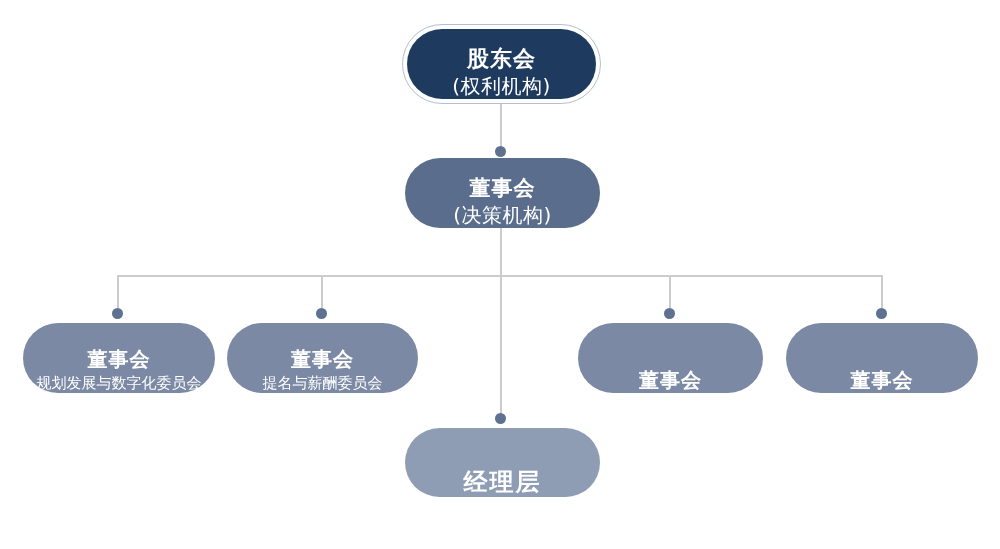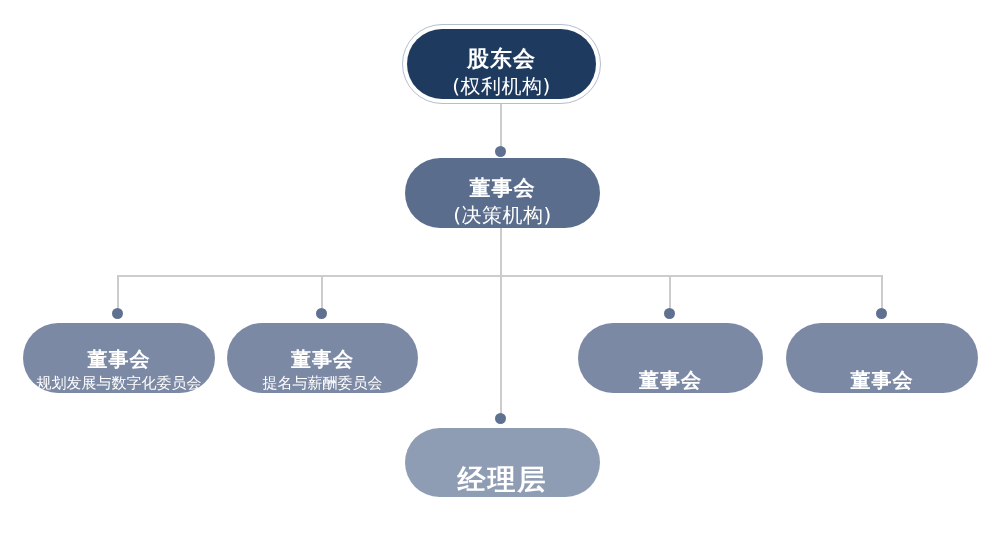--- a/index.html
+++ b/index.html
@@ -52,21 +52,21 @@
   .ring .title{font-size:22px;}
   .node-board{left:405px;top:158px;width:195px;height:70px;background:var(--board-fill);border-radius:35px;}
   .committee{top:323px;height:70px;background:var(--committee-fill);border-radius:35px;}
   .committee .title{font-size:20px;}
   .committee .subtitle{font-size:15px;letter-spacing:0;}
   .c1{left:23px;width:192px;}
   .c2{left:227px;width:191px;}
   .c3{left:578px;width:185px;}
   .c4{left:786px;width:192px;}
   .node-management{left:405px;top:428px;width:195px;height:69px;background:var(--management-fill);border-radius:35px;}
-  .node-management .title{font-size:28px;letter-spacing:2px;}
+  .node-management .title{font-size:24px;letter-spacing:2px;}
 </style>
 </head>
 <body>
 
 <div class="stage">
 
   <div class="vline" style="left:500px;top:103px;height:44px;"></div>
   <div class="dot" style="left:495px;top:146px;"></div>
 
   <div class="vline" style="left:500px;top:228px;height:186px;"></div>

